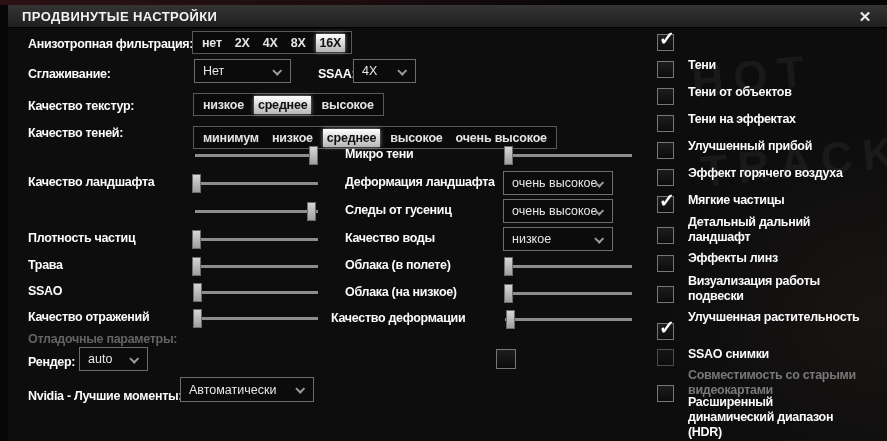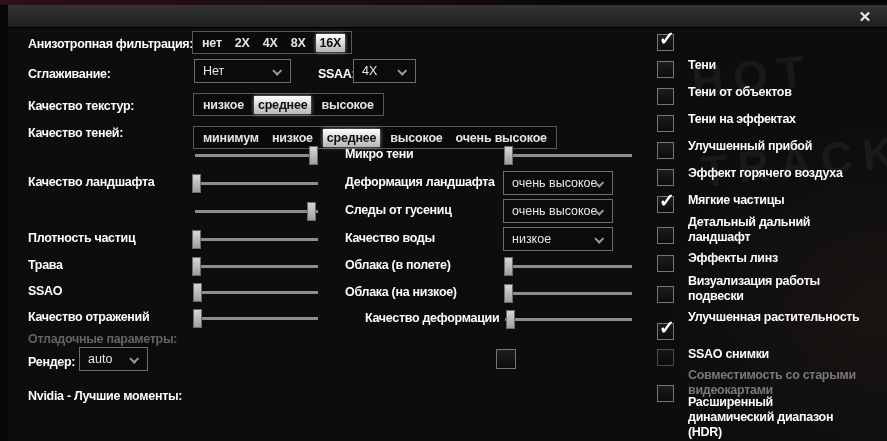--- a/index.html
+++ b/index.html
@@ -73,20 +73,21 @@
 <body>
 
 <div class="bg-strip-top"></div>
 
 <div class="panel">
 
   <div class="watermark">HOT
 TRACKS</div>
 
   <div class="titlebar">
+    <span class="title">ПРОДВИНУТЫЕ НАСТРОЙКИ</span>
     <span class="close">✕</span>
   </div>
 
   <span class="lbl" style="left:20px;top:32px">Анизотропная фильтрация:</span>
   <div class="seg" style="left:184px;top:26px">
     <span class="opt">нет</span>
     <span class="opt">2X</span>
     <span class="opt">4X</span>
     <span class="opt">8X</span>
     <span class="opt sel">16X</span>
@@ -146,20 +147,24 @@
     <div class="shandle" style="left: calc(2% - 4px);"></div>
   </div>
 
   <span class="lbl dim" style="left:20px;top:327px">Отладочные параметры:</span>
   <span class="lbl" style="left:20px;top:350px">Рендер:</span>
   <div class="dd" style="left:71px;top:342px;width:69px">
     <span>auto</span>
     <span class="chev"></span>
   </div>
   <span class="lbl" style="left:20px;top:384px">Nvidia - Лучшие моменты:</span>
+  <div class="dd" style="left:172px;top:372px;width:134px;height:25px">
+    <span>Автоматически</span>
+    <span class="chev"></span>
+  </div>
 
   <span class="lbl" style="left:337px;top:142px">Микро тени</span>
   <div class="slider" style="left:497px;top:141px;width:127px">
     <div class="shandle" style="left: calc(2% - 4px);"></div>
   </div>
 
   <span class="lbl" style="left:337px;top:170px">Деформация ландшафта</span>
   <div class="dd" style="left:495px;top:166px;width:110px">
     <span>очень высокое</span>
     <span class="chev"></span>
@@ -176,21 +181,21 @@
   </div>
 
   <span class="lbl" style="left:337px;top:253px">Облака (в полете)</span>
   <div class="slider" style="left:497px;top:252px;width:127px">
     <div class="shandle" style="left: calc(2% - 4px);"></div>
   </div>
   <span class="lbl" style="left:337px;top:280px">Облака (на низкое)</span>
   <div class="slider" style="left:497px;top:279px;width:127px">
     <div class="shandle" style="left: calc(2% - 4px);"></div>
   </div>
-  <span class="lbl" style="left:357px;top:306px">Качество деформации</span>
+  <span class="lbl" style="left:323px;top:306px">Качество деформации</span>
   <div class="slider" style="left:497px;top:305px;width:127px">
     <div class="shandle" style="left: calc(4% - 4px);"></div>
   </div>
 
   <div class="cb" style="left:488px;top:344px;width:20px;height:20px">
     
   </div>
 
   <div class="item">
     <div class="cb on" style="left:649px;top:29px">

